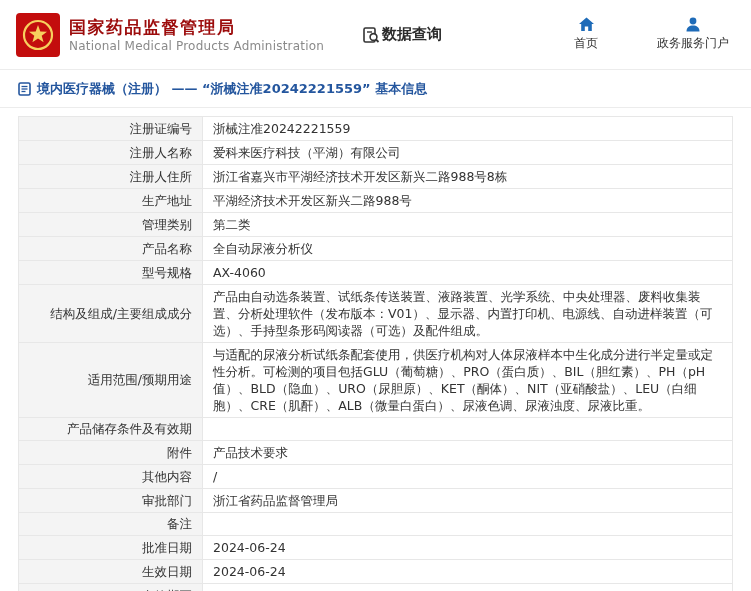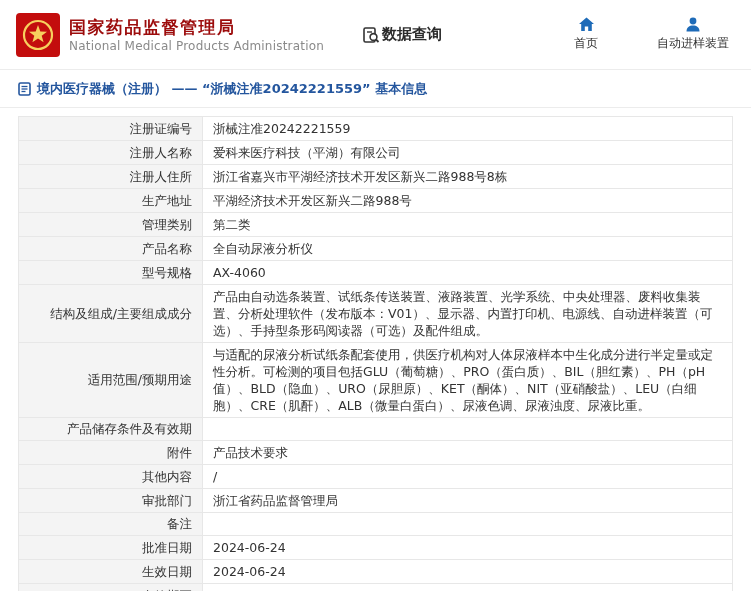--- a/index.html
+++ b/index.html
@@ -95,21 +95,21 @@
       </span>
       <span>首页</span>
     </div>
     <div class="hnav">
       <span class="icon">
         <svg width="16" height="15" viewBox="0 0 16 15">
           <circle cx="8" cy="4" r="3.4" fill="#1e6bb8"></circle>
           <path d="M1.5 14.5 C1.5 10.5 4.4 8.6 8 8.6 C11.6 8.6 14.5 10.5 14.5 14.5 Z" fill="#1e6bb8"></path>
         </svg>
       </span>
-      <span>自动进样装置</span>
+      <span>政务服务门户</span>
     </div>
   </div>
 </div>
 
 <div class="titlebar">
   <span class="icon">
     <svg width="13" height="14" viewBox="0 0 13 14">
       <rect x="1" y="1" width="11" height="12" rx="1.5" fill="none" stroke="#24569e" stroke-width="1.6"></rect>
       <line x1="3.5" y1="4.5" x2="9.5" y2="4.5" stroke="#24569e" stroke-width="1.3"></line>
       <line x1="3.5" y1="7" x2="9.5" y2="7" stroke="#24569e" stroke-width="1.3"></line>

